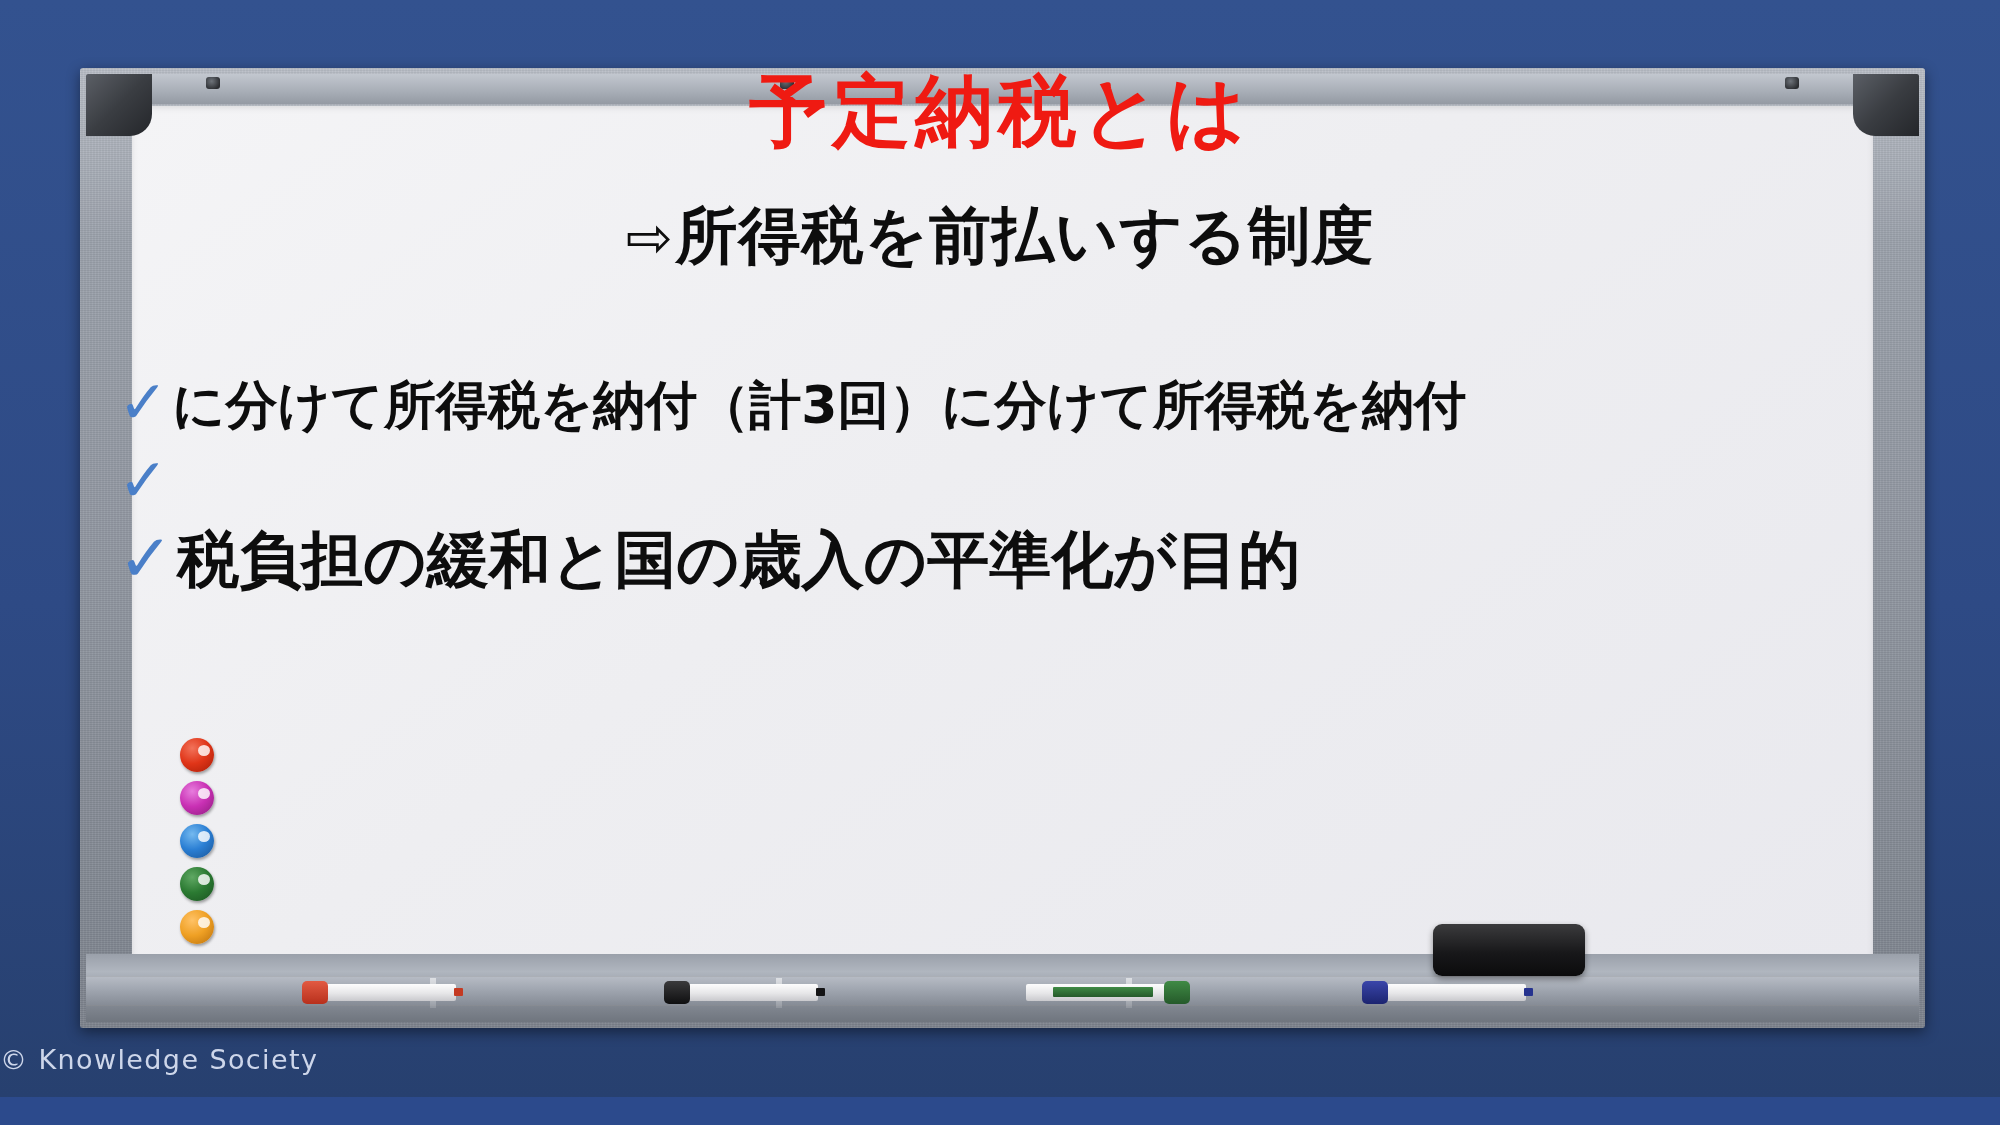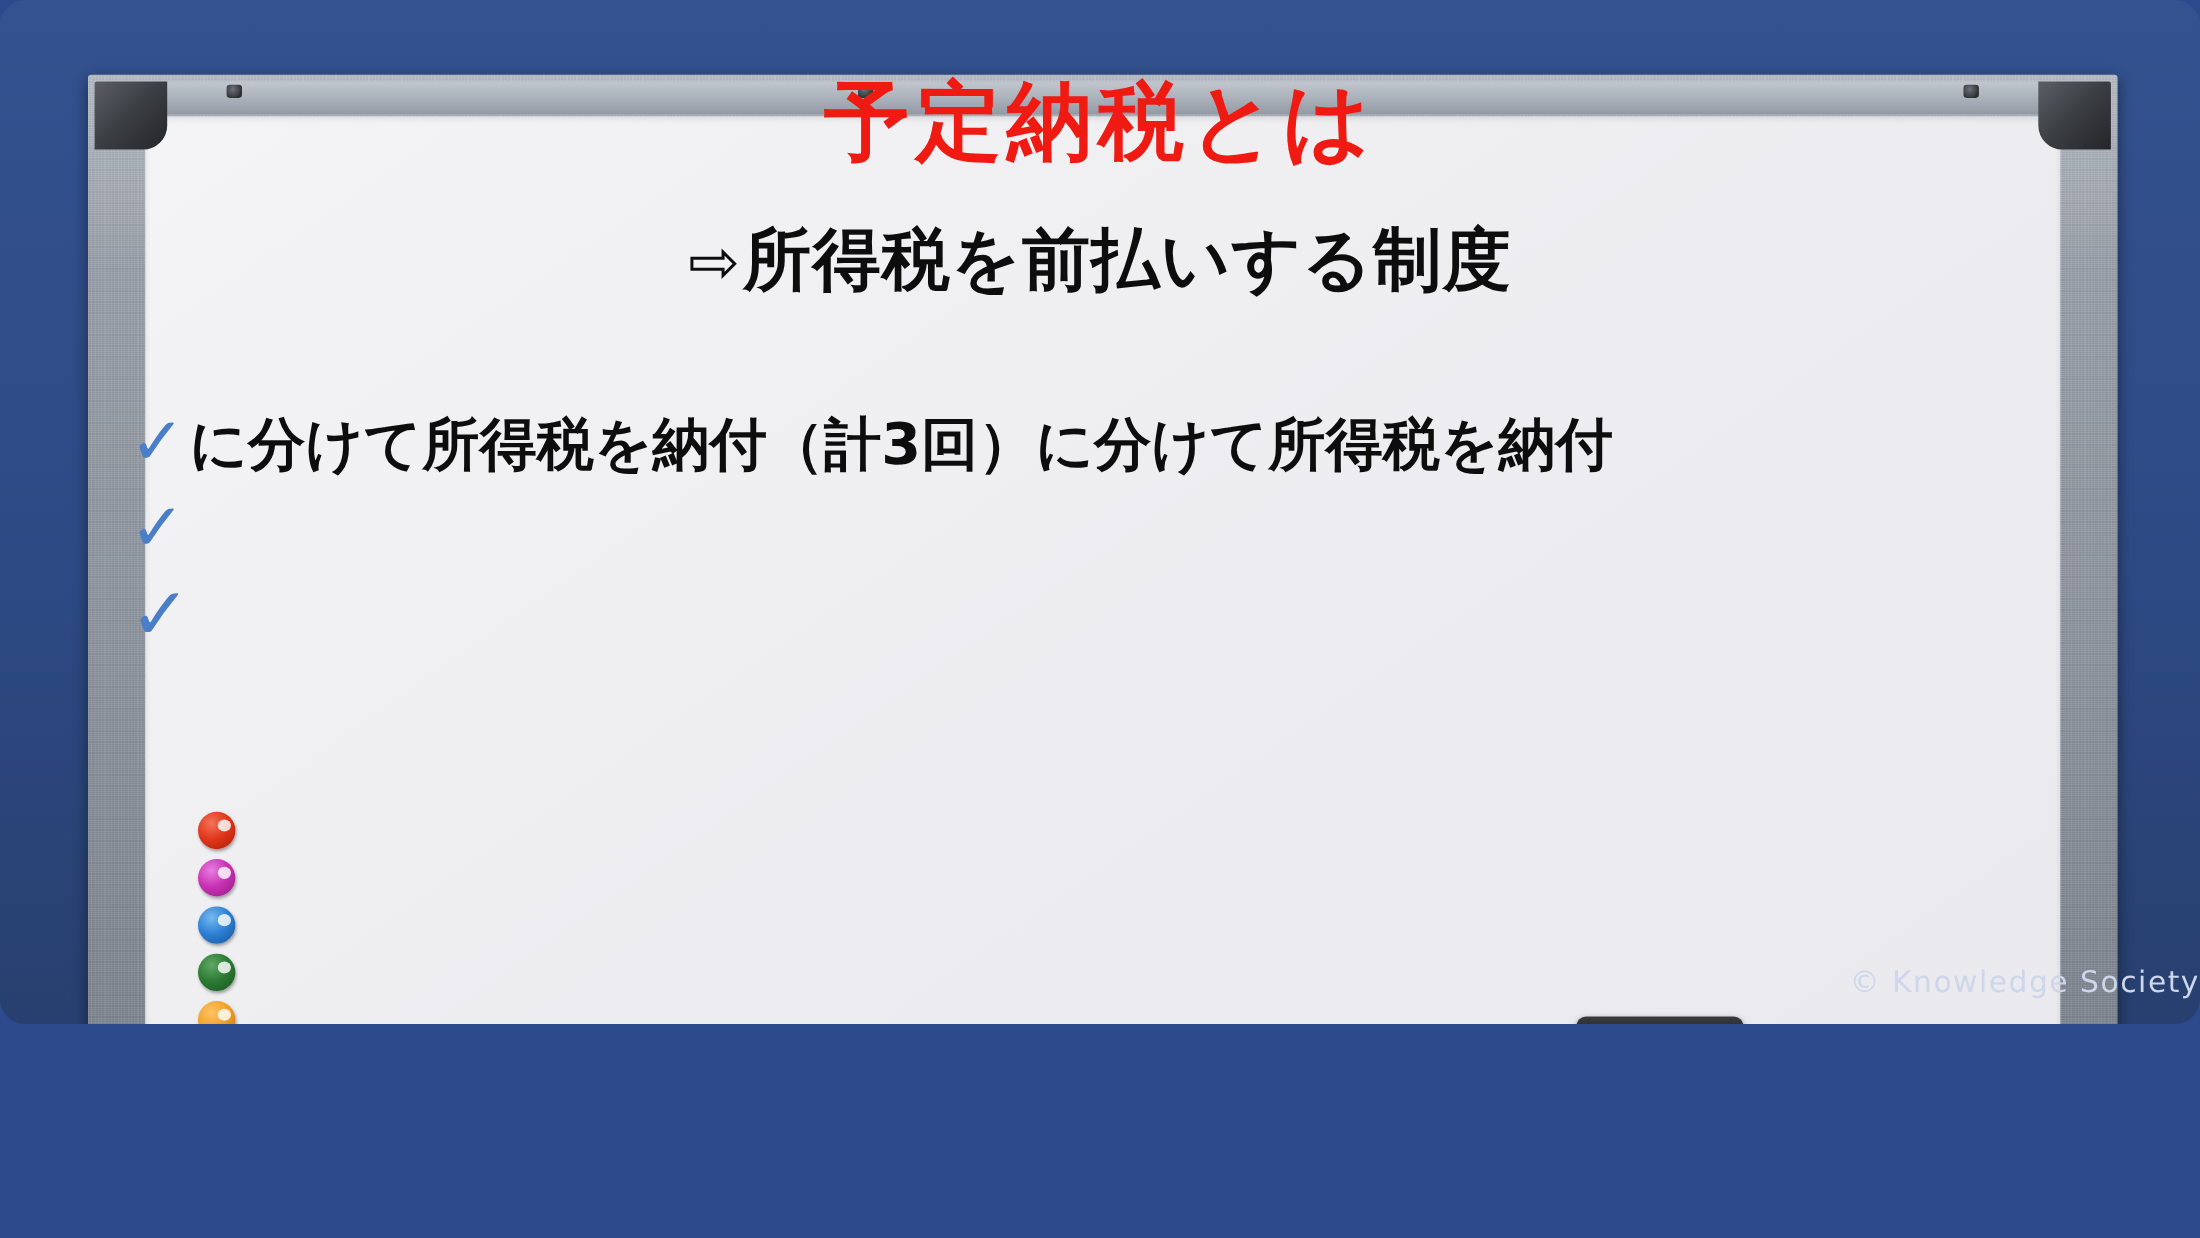--- a/index.html
+++ b/index.html
@@ -10,24 +10,23 @@
     height: 1125px;
     overflow: hidden;
     background: #2c4a8c;
     font-family: "DejaVu Sans", "Liberation Sans", sans-serif;
   }
 
   
   .slide {
     position: relative;
     width: 2000px;
-    height: 931px;
+    height: 1097px;
     background: linear-gradient(180deg, #33528f 0%, #2e4a85 55%, #27406f 100%);
     overflow: hidden;
-    border-radius: 23px;
   }
 
   
   .board-frame {
     position: absolute;
     left: 80px;
     top: 68px;
     width: 1845px;
     height: 960px;
     background:
@@ -247,21 +246,21 @@
   .bullet.b2 { font-size: 52px; margin-top: 10px; }
   .bullet.b2 .check { font-size: 60px; }
   .bullet.b3 { font-size: 62px; margin-top: 6px; }
   .bullet.b3 .check { font-size: 66px; }
 
   
   .footer {
     position: absolute;
     left: 0; right: 0;
     bottom: 22px;
-    text-align: right;
+    text-align: left;
     color: #cdd6ea;
     font-size: 27px;
     font-weight: 400;
     letter-spacing: 1.4px;
     font-family: "DejaVu Sans", "Liberation Sans", sans-serif;
   }
 </style>
 </head>
 <body>
 
@@ -337,20 +336,21 @@
         <span class="check">✓</span>
         <span>に分けて所得税を納付（計3回）に分けて所得税を納付</span>
       </div>
 
       <div class="bullet b2">
         <span class="check">✓</span>
       </div>
 
       <div class="bullet b3">
         <span class="check">✓</span>
+        <span>税負担の緩和と国の歳入の平準化が目的</span>
       </div>
 
     </div>
   </div>
 
   <div class="footer">© Knowledge Society</div>
 
 </div>
 
 </body></html>

